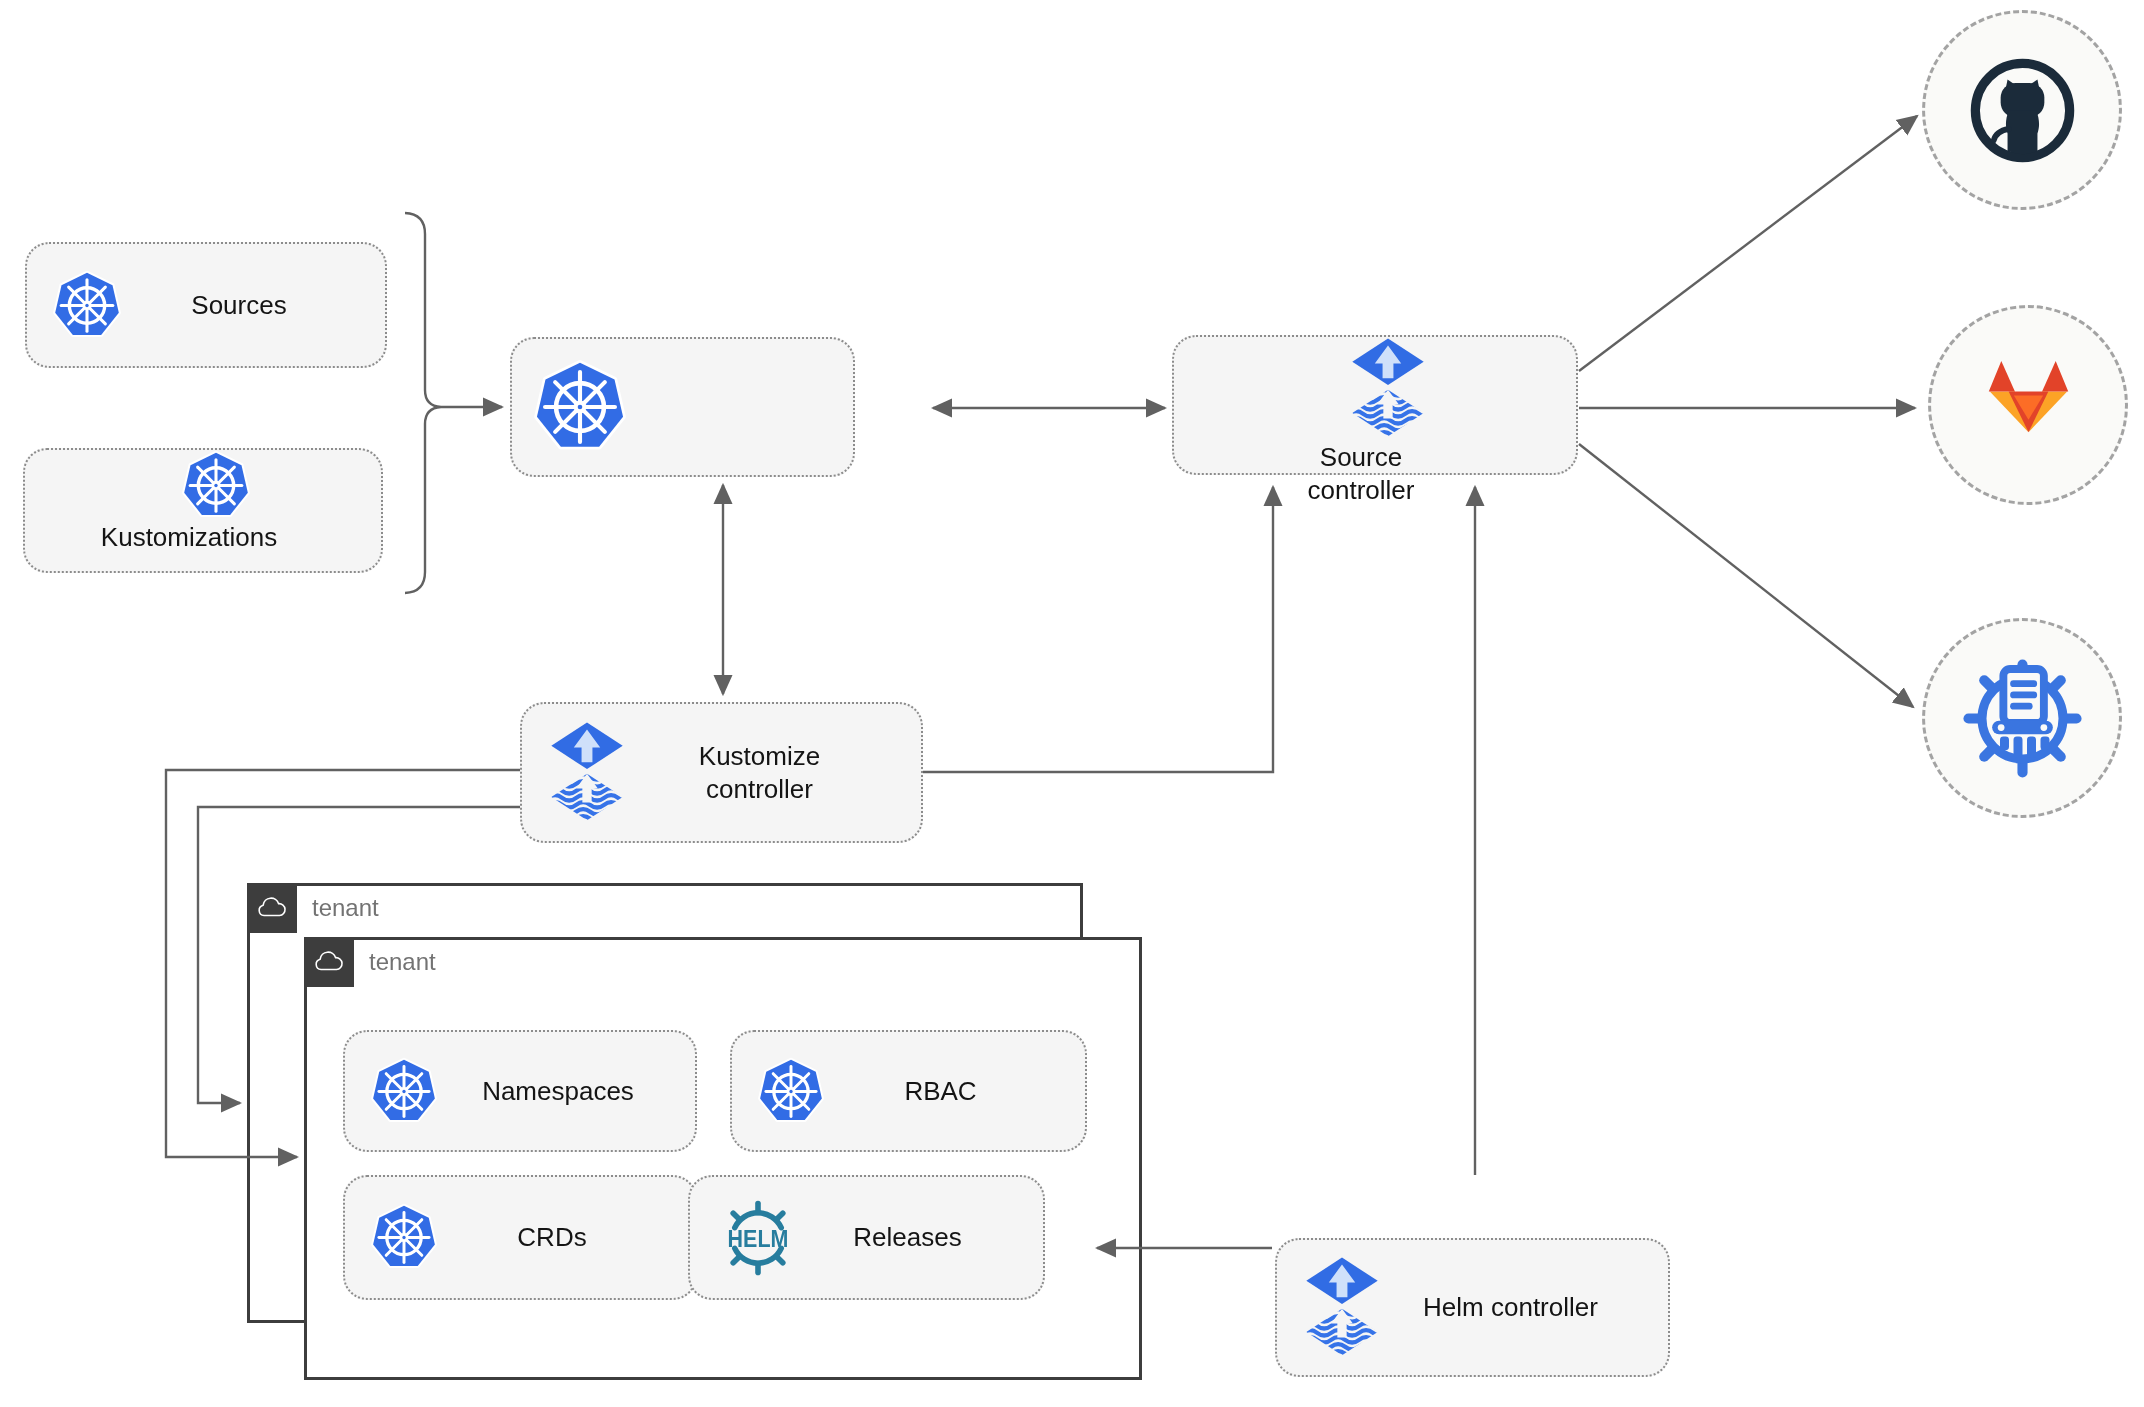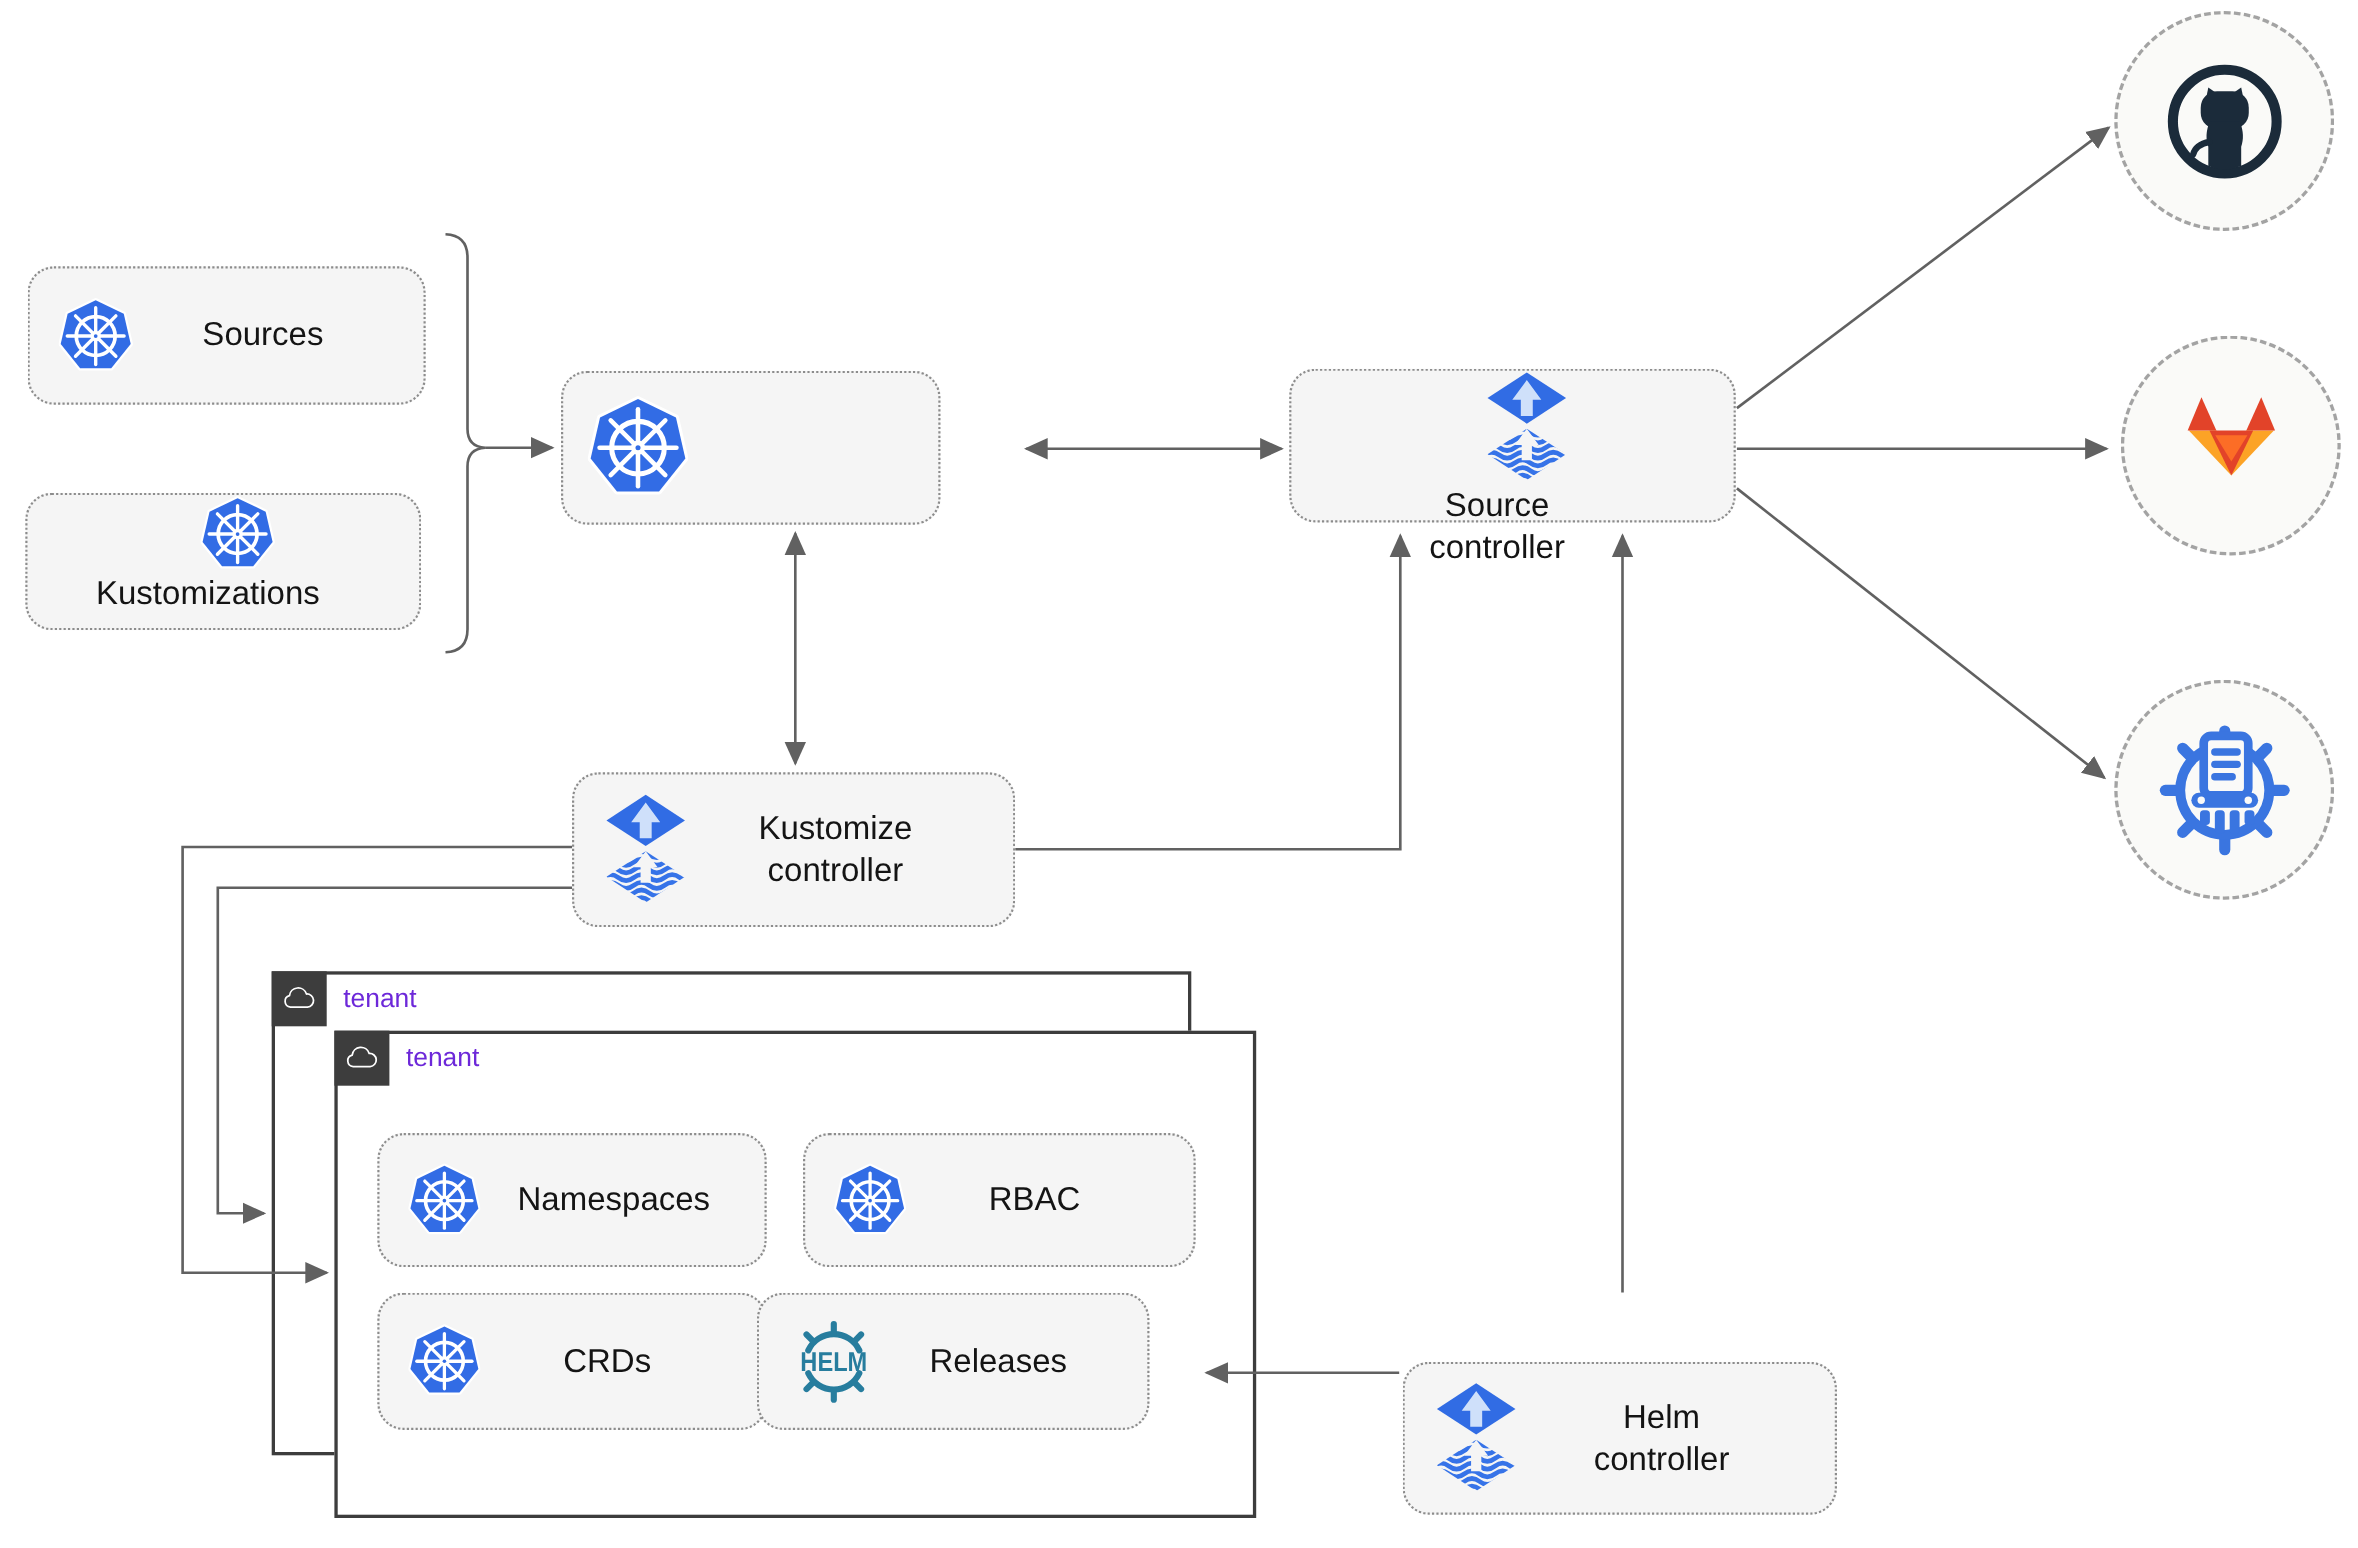--- a/index.html
+++ b/index.html
@@ -2,32 +2,32 @@
 <html><head>
 <meta charset="utf-8">
 <style>
   html,body{margin:0;padding:0;background:#ffffff;}
   #canvas{position:relative;width:2144px;height:1407px;background:#ffffff;overflow:hidden;
           font-family:"Liberation Sans","DejaVu Sans",sans-serif;color:#141414;}
   
   .node{position:absolute;box-sizing:border-box;background:#f5f5f5;border:2px dotted #8c8c8c;
         border-radius:24px;display:flex;align-items:center;}
   .node .icon{flex:0 0 auto;margin-left:26px;display:flex;align-items:center;}
-  .node .label-wrap{flex:1;text-align:center;padding-right:28px;font-size:30px;line-height:1.25;}
+  .node .label-wrap{flex:1;text-align:center;padding-right:28px;font-size:26px;line-height:1.25;}
   .node .two-line{display:inline-block;max-width:180px;}
   .fs31{font-size:31px;}
   
   .endpoint{position:absolute;box-sizing:border-box;width:200px;height:200px;border-radius:50%;
             background:#fafaf8;border:3px dashed #a3a3a3;display:flex;align-items:center;justify-content:center;}
   
   .tenant{position:absolute;box-sizing:border-box;background:#ffffff;border:3px solid #3d3d3d;}
   .tenant-tab{position:absolute;left:-3px;top:-3px;width:50px;height:50px;background:#3d3d3d;
               display:flex;align-items:center;justify-content:center;}
   .tenant-label{position:absolute;left:62px;top:-3px;height:50px;line-height:50px;
-                font-size:24px;color:#6d28d9;}
+                font-size:24px;color:#737373;}
   
   #edges{position:absolute;left:0;top:0;z-index:40;pointer-events:none;}
   .hidden-defs{position:absolute;width:0;height:0;overflow:hidden;}
 </style>
 </head>
 <body>
 
 <svg class="hidden-defs" aria-hidden="true">
   <defs>
     <symbol id="sym-k8s" viewBox="0 0 100 104">

